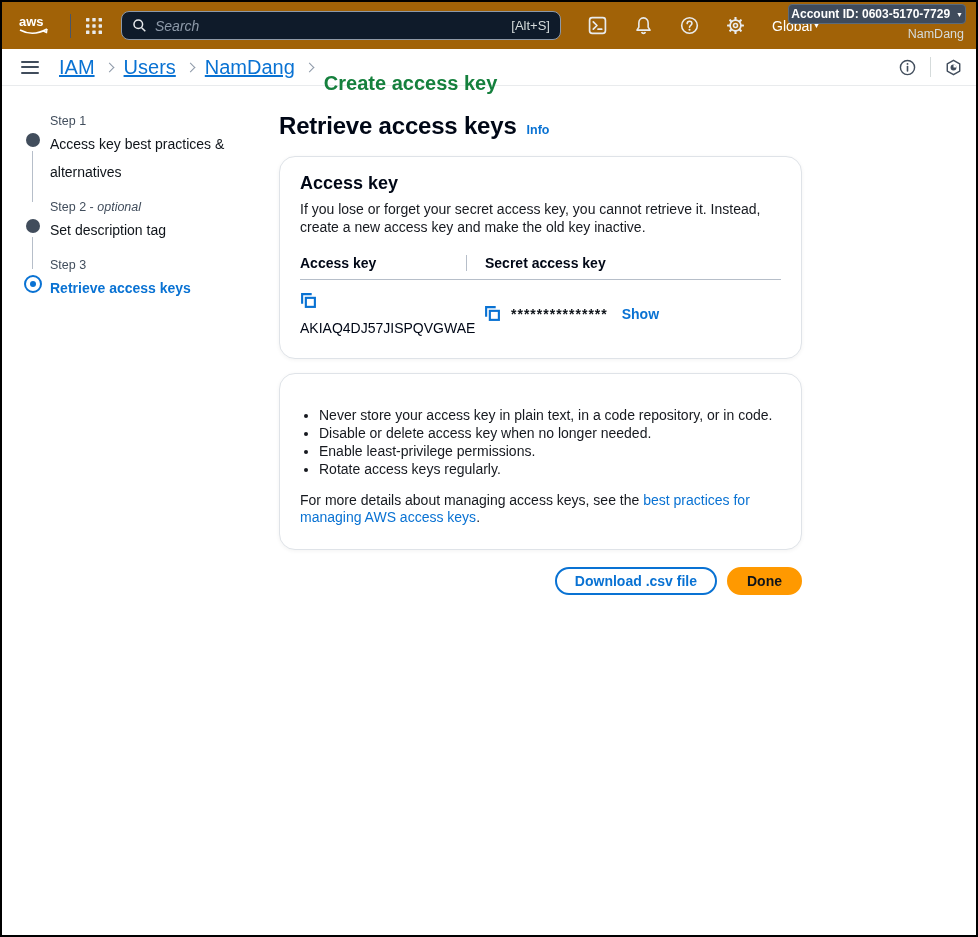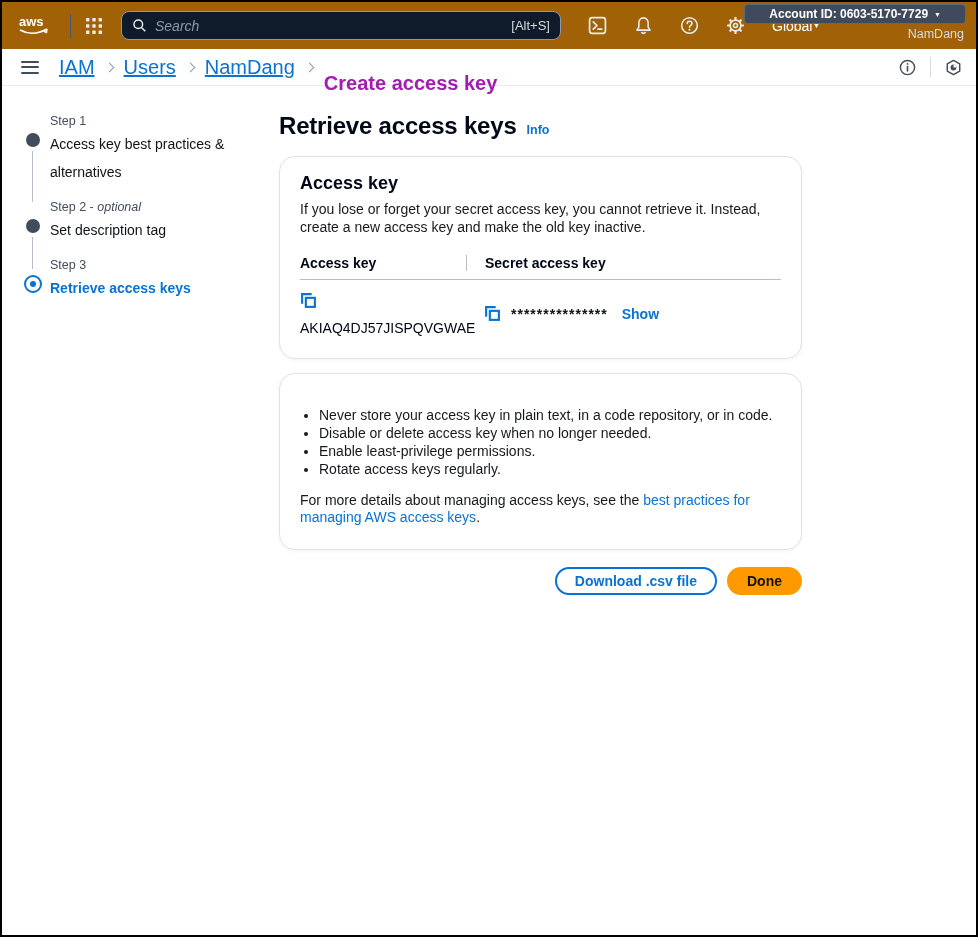--- a/index.html
+++ b/index.html
@@ -13,32 +13,32 @@
   .tb-divider { width:1px; height:24px; background:#48566b; margin:0 14px 0 16px; }
   .grid-icon { width:18px; height:18px; flex:none; cursor:pointer; }
   .searchbox { margin-left:18px; width:440px; height:29px; border:1px solid #8d99a8; border-radius:8px; background:#0f1b2a; display:flex; align-items:center; padding:0 10px; gap:8px; }
   .searchbox input { flex:1; background:transparent; border:none; outline:none; color:#d5dbdb; font-style:italic; font-size:14px; font-family:inherit; }
   .searchbox input::placeholder { color:#8d99a8; font-style:italic; }
   .search-shortcut { color:#d5dbdb; font-size:13px; flex:none; }
   .tb-icon { width:19px; height:19px; margin-left:27px; flex:none; cursor:pointer; color:#e9ebed; }
   .tb-icon:first-of-type { margin-left:16px; }
   .region { margin-left:27px; display:flex; align-items:center; font-size:14px; color:#fff; cursor:pointer; }
   .caret { font-size:8px; color:#fff; }
-  .account-chip { position:absolute; top:2px; right:10px; height:20px; background:#3f4b5c; border:1px solid #5a6b7d; border-radius:4px; display:flex; align-items:center; gap:6px; padding:0 24px; font-size:12px; font-weight:700; color:#fff; cursor:pointer; }
+  .account-chip { position:absolute; top:2px; right:10px; height:20px; background:#3f4b5c; border:1px solid #5a6b7d; border-radius:4px; display:flex; align-items:center; gap:6px; padding:0 2px; font-size:12px; font-weight:700; color:#fff; cursor:pointer; }
   .account-chip .caret { font-size:7px; }
   .username { position:absolute; top:25px; right:12px; font-size:12.5px; color:#d5dbdb; }
 
   
   .breadcrumb-row { height:37px; display:flex; align-items:center; border-bottom:1px solid #e9ebed; padding:0 16px; position:relative; background:#fff; }
   .hamburger { width:18px; height:13px; display:flex; flex-direction:column; justify-content:space-between; cursor:pointer; margin-left:3px; }
   .hamburger span { display:block; height:2px; background:#414d5c; border-radius:1px; }
   .breadcrumb { display:flex; align-items:center; gap:11px; margin-left:20px; font-size:20px; }
   .crumb-link { color:#0972d3; text-decoration:underline; cursor:pointer; }
   .crumb-chevron { width:7px; height:7px; border-top:1.6px solid #8d99a8; border-right:1.6px solid #8d99a8; transform:rotate(45deg); margin-top:1px; }
-  .crumb-current { color:#a21caf; font-weight:700;margin-top:32px; }
+  .crumb-current { color:#15803d; font-weight:700;margin-top:32px; }
   .bc-right { position:absolute; right:14px; top:0; height:100%; display:flex; align-items:center; gap:14px; }
   .bc-right .sep { width:1px; height:20px; background:#d5dbdb; }
   .bc-icon { width:17px; height:17px; color:#414d5c; cursor:pointer; }
 
   
   .content { display:flex; align-items:flex-start; }
   .wizard { width:277px; flex:none; padding:26px 0 0 24px; }
   .step { position:relative; padding-left:24px; width:216px; margin-bottom:12px; }
   .step-label { font-size:12.5px; color:#414d5c; line-height:18px; }
   .step-label .opt { font-style:italic; }

